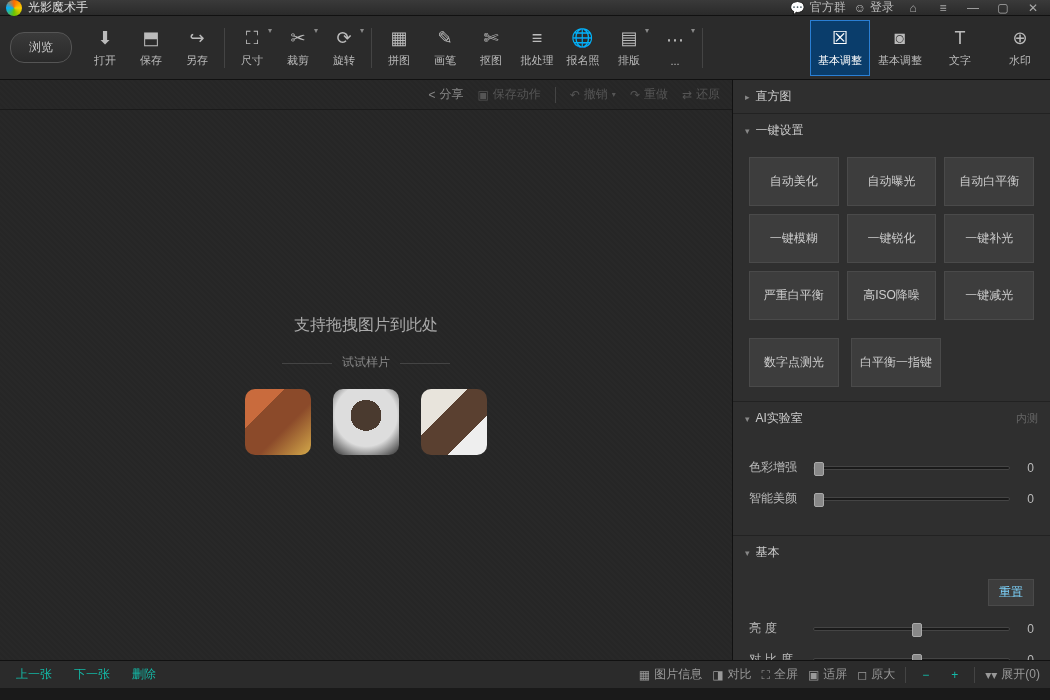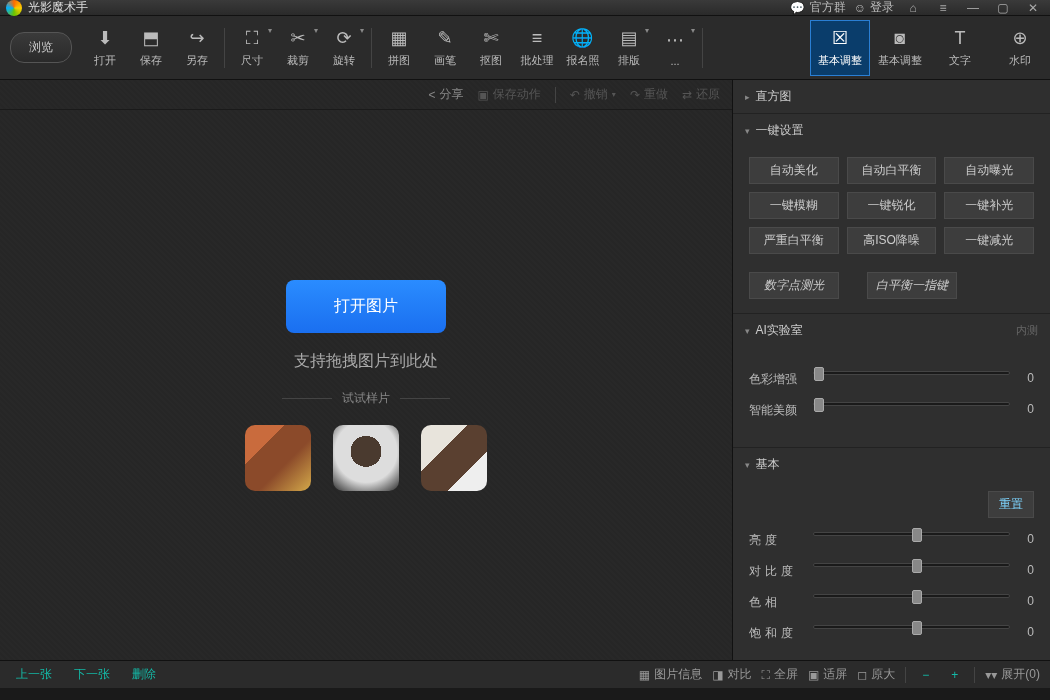--- a/index.html
+++ b/index.html
@@ -41,23 +41,23 @@
 .s2 { background: radial-gradient(circle at 50% 40%, #4a3a2f 30%, #ddd 30% 60%, #2a2a2a); }
 .s3 { background: linear-gradient(135deg, #e8e4dc 35%, #5a4030 35% 70%, #eee 70%); }
 
 .side-panel { width: 318px; background: #2f2f2f; border-left: 1px solid #111; overflow-y: auto; }
 .section { border-bottom: 1px solid #222; }
 .section-hdr { padding: 8px 12px; color: #ccc; display: flex; align-items: center; gap: 6px; cursor: pointer; }
 .section-hdr .tri { font-size: 9px; color: #888; }
 .section-hdr .badge { margin-left: auto; color: #666; font-size: 11px; }
 .section-body { padding: 10px 16px 14px; }
 .btn-grid { display: grid; grid-template-columns: repeat(3, 1fr); gap: 8px; }
-.btn-grid-2 { grid-template-columns: 90px 90px; gap: 28px; margin-top: 18px; font-style: italic; }
-.gbtn { padding: 4px 2px; background: #3d3d3d; color: #ccc; border: 1px solid #4a4a4a; text-align: center; cursor: pointer; font-size: 12px; }
-.slider-row { display: flex; align-items: flex-start; gap: 10px; margin: 14px 0; }
+.btn-grid-2 { grid-template-columns: 90px 90px; gap: 12px; margin-top: 18px; }
+.gbtn { padding: 15px 2px; background: #3d3d3d; color: #ccc; border: 1px solid #4a4a4a; text-align: center; cursor: pointer; font-size: 12px; }
+.slider-row { display: flex; align-items: center; gap: 10px; margin: 14px 0; }
 .slider-row .sl-label { width: 54px; color: #bbb; letter-spacing: 4px; }
 .slider-row .sl-label.tight { letter-spacing: 0; }
 .slider-track { flex: 1; height: 4px; background: #1a1a1a; border: 1px solid #444; border-radius: 2px; position: relative; cursor: pointer; }
 .slider-thumb { position: absolute; top: -5px; width: 10px; height: 14px; background: #888; border: 1px solid #aaa; border-radius: 2px; }
 .slider-val { width: 14px; text-align: right; color: #bbb; }
 .reset-row { display: flex; justify-content: flex-end; margin-bottom: 8px; }
 .reset-btn { padding: 4px 10px; background: #3d3d3d; border: 1px solid #4a4a4a; color: #7dd3fc; cursor: pointer; }
 
 .statusbar { height: 28px; background: #2b2b2b; border-top: 1px solid #111; display: flex; align-items: center; padding: 0 10px; gap: 10px; }
 .statusbar .stbtn { color: #14b8a6; cursor: pointer; padding: 3px 6px; }
@@ -197,21 +197,20 @@
       <div class="sbtn disabled">
           <span>↷</span>
           <span>重做</span>
         </div>
       <div class="sbtn disabled">
           <span>⇄</span>
           <span>还原</span>
         </div>
     </div>
     <div class="canvas-center">
-      <button class="open-img-btn">打开图片</button>
       <div class="drag-hint">支持拖拽图片到此处</div>
       <div class="sample-label">试试样片</div>
       <div class="samples">
         <div class="sample s1"></div>
         <div class="sample s2"></div>
         <div class="sample s3"></div>
       </div>
     </div>
   </div>
 
@@ -224,22 +223,22 @@
     </div>
 
     <div class="section">
       <div class="section-hdr">
         <span class="tri">▾</span>
         <span>一键设置</span>
       </div>
       <div class="section-body">
         <div class="btn-grid" id="oneclick-grid">
             <div class="gbtn">自动美化</div>
+            <div class="gbtn">自动曝光</div>
             <div class="gbtn">自动白平衡</div>
-            <div class="gbtn">自动曝光</div>
             <div class="gbtn">一键模糊</div>
             <div class="gbtn">一键锐化</div>
             <div class="gbtn">一键补光</div>
             <div class="gbtn">严重白平衡</div>
             <div class="gbtn">高ISO降噪</div>
             <div class="gbtn">一键减光</div>
           </div>
         <div class="btn-grid btn-grid-2" id="oneclick-extra">
             <div class="gbtn">数字点测光</div>
             <div class="gbtn">白平衡一指键</div>

